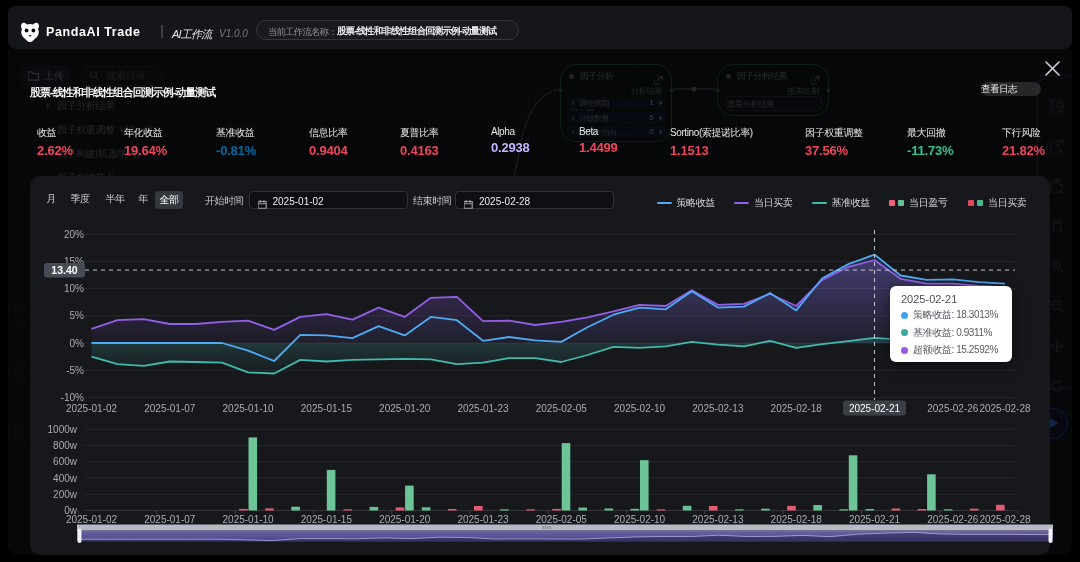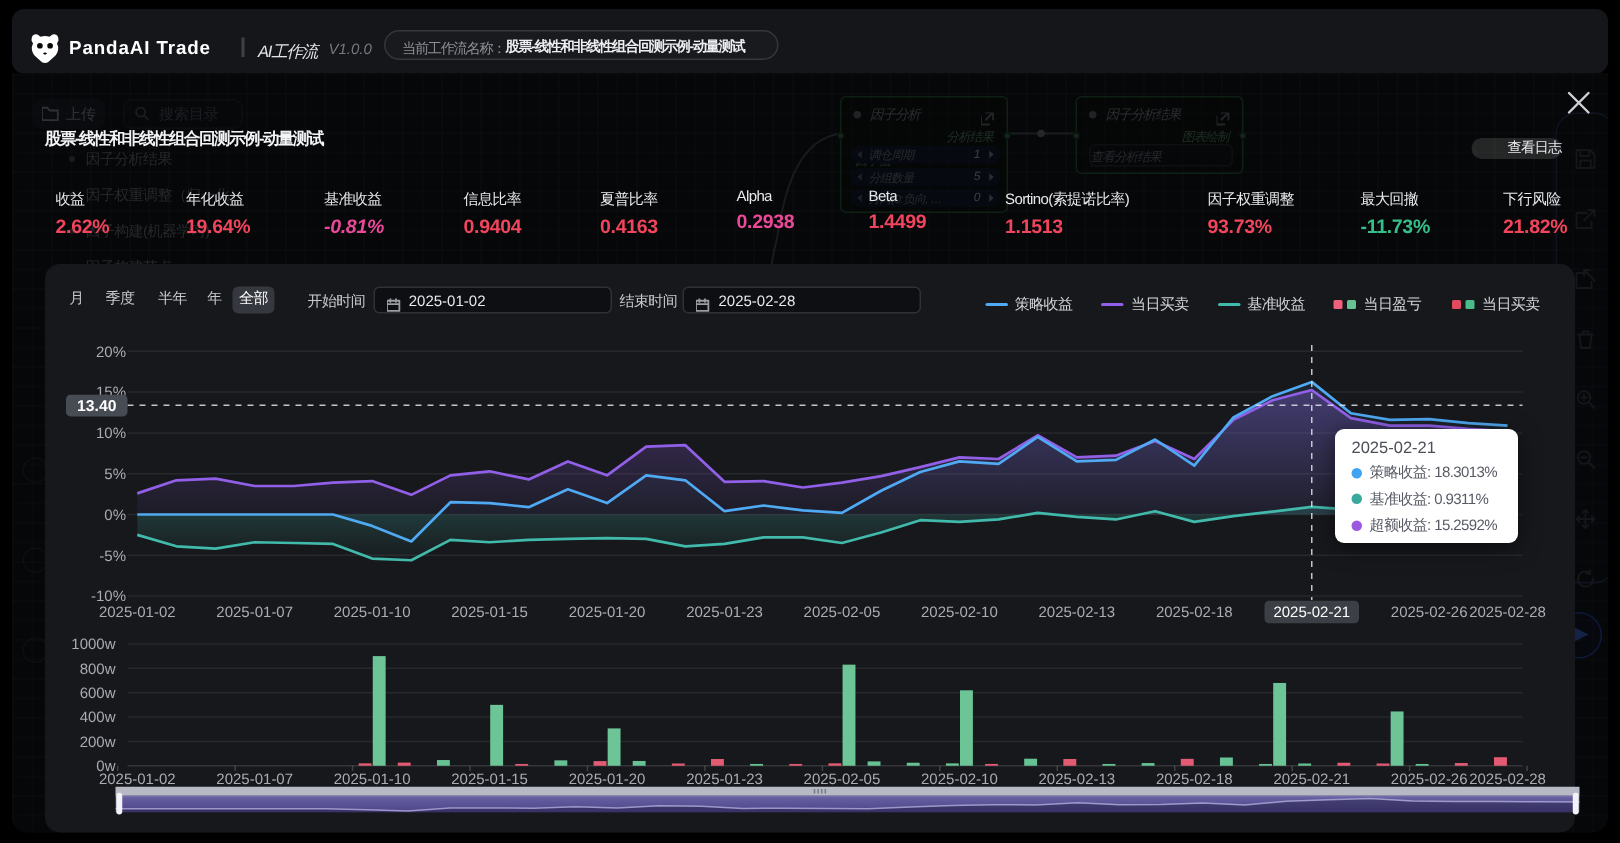--- a/index.html
+++ b/index.html
@@ -24,21 +24,21 @@
     background-image:linear-gradient(rgba(255,255,255,.03) 1px, transparent 1px),linear-gradient(90deg, rgba(255,255,255,.03) 1px, transparent 1px);
     background-size:13px 13px; }
   .canvas-dim { position:absolute; inset:0; opacity:.62; }
   #canvas-overlay { position:absolute; inset:0; background:rgba(2,3,6,.58); }
 
   .upload-btn { position:absolute; left:14px; top:17px; width:48px; height:20px; background:#1d2025; border-radius:6px; color:#a9acb2; font-size:10px; display:flex; align-items:center; justify-content:center; gap:4px; }
   .search-box { position:absolute; left:74px; top:17px; width:80px; height:20px; background:#101216; border:1px solid #27292e; border-radius:6px; color:#5d6167; font-size:10px; display:flex; align-items:center; gap:5px; padding-left:7px; }
   .side-item { position:absolute; left:38px; display:flex; align-items:center; gap:7px; color:#83868c; font-size:10px; white-space:nowrap; letter-spacing:-.4px;}
   .side-item .dot { width:4px; height:4px; border-radius:50%; background:#565a61; }
 
-  .wf-node { position:absolute; border:1px solid #2e6d36; border-radius:4px; background:rgba(12,14,12,.93);font-style:italic; }
+  .wf-node { position:absolute; border:1px solid #2e6d36; border-radius:16px; background:rgba(12,14,12,.93); }
   .node-head { position:absolute; left:8px; top:5px; display:flex; align-items:center; gap:6px; color:#96999f; font-size:9px; letter-spacing:-.7px; white-space:nowrap;}
   .node-head .ndot { width:5px; height:5px; border-radius:50%; background:#73767c; }
   .node-exp { position:absolute; top:6px; right:8px; }
   .port-row { position:absolute; left:0; right:0; top:20px; height:13px; font-size:8.5px; color:#659c6d; letter-spacing:-.7px;}
   .port-l { position:absolute; left:9px; top:1px;margin-top:16px; }
   .port-r { position:absolute; right:9px; top:1px; }
   .pdot { position:absolute; width:5px; height:5px; border-radius:50%; background:#3f9149; border:1px solid #163618; top:3px; }
   .stepper { position:absolute; left:6px; width:100px; height:12px; background:#0f172a; border-radius:6px; color:#8b8e94; font-size:8px; letter-spacing:-.6px; }
   .stepper .sl { position:absolute; left:12px; top:1px; white-space:nowrap; letter-spacing:-.5px;}
   .stepper .sv { position:absolute; right:14px; top:1px; color:#d7d9dd; }
@@ -49,21 +49,21 @@
   .rt-toolbar { position:absolute; left:1029px; top:26px; width:40px; height:314px; border:1px solid rgba(82,105,200,.5); border-radius:14px; background:rgba(12,15,24,.45); }
   .run-btn { position:absolute; left:1029px; top:359px; width:31px; height:31px; border-radius:50%; border:1.5px solid #2b4fd0; background:rgba(14,22,46,.55); }
   .left-ghost { position:absolute; width:17px; height:17px; border:1px solid #26292f; border-radius:50%; }
 
   
   #modal { position:absolute; inset:0; }
   #modal-title { position:absolute; left:30px; top:84.5px; font-size:11px; font-weight:bold; color:#f3f4f6; letter-spacing:-1px; white-space:nowrap; }
   #tabbar { position:absolute; left:237px; top:79px; width:193px; height:22px; background:#1c1e23; border-radius:11px; }
   .tab { position:absolute; top:0; height:22px; line-height:22px; text-align:center; font-size:10.5px; color:#c2c5cb; letter-spacing:-.5px;}
   .tab.active { top:1.5px; height:19px; line-height:18px; border-radius:10px; background:#0b0c0f; border:1px solid #3e6cf5; box-shadow:0 0 7px rgba(62,108,245,.55); color:#fff; font-weight:bold; }
-  #view-log { position:absolute; left:981px; top:82px; width:60px; height:14px; border-radius:7px; background:rgba(255,255,255,.13); color:#e6e8eb; font-size:9.5px; text-align:right; line-height:14px; letter-spacing:-.5px;margin-top:10px;}
+  #view-log { position:absolute; left:981px; top:82px; width:60px; height:14px; border-radius:7px; background:rgba(255,255,255,.13); color:#e6e8eb; font-size:9.5px; text-align:left; line-height:14px; letter-spacing:-.5px;}
   #close-x { position:absolute; left:1044px; top:60px; width:17px; height:17px; }
 
   .metric { position:absolute; top:126px; white-space:nowrap; }
   .metric .m-label { font-size:10px; color:#e6e8eb; letter-spacing:-.4px; }
   .metric .m-value { margin-top:3px; font-size:13px; font-weight:600; letter-spacing:-.2px;}
 
   #panel { position:absolute; left:30px; top:176px; width:1020px; height:379px; background:#17181c; border-radius:10px; }
 
   .range-item { position:absolute; top:192px; font-size:10px; color:#c6c9ce; letter-spacing:-.4px; text-align:center;}
   #range-all { position:absolute; left:155px; top:190.5px; width:28px; height:18px; background:#35383e; border-radius:4px; color:#fff; font-size:10px; text-align:center; line-height:18px; letter-spacing:-.4px;}
@@ -268,45 +268,45 @@
         <div class="metric" style="left: 37px;">
           <div class="m-label">收益</div>
           <div class="m-value" style="color: rgb(240, 69, 92);">2.62%</div>
         </div>
         <div class="metric" style="left: 124px;">
           <div class="m-label">年化收益</div>
           <div class="m-value" style="color: rgb(240, 69, 92);">19.64%</div>
         </div>
         <div class="metric" style="left: 216px;">
           <div class="m-label">基准收益</div>
-          <div class="m-value" style="color: #ec4899; font-style: italic;">-0.81%</div>
+          <div class="m-value" style="color: #0369a1;">-0.81%</div>
         </div>
         <div class="metric" style="left: 309px;">
           <div class="m-label">信息比率</div>
           <div class="m-value" style="color: rgb(240, 69, 92);">0.9404</div>
         </div>
         <div class="metric" style="left: 400px;">
           <div class="m-label">夏普比率</div>
           <div class="m-value" style="color: rgb(240, 69, 92);">0.4163</div>
         </div>
         <div class="metric" style="left: 491px;">
           <div class="m-label">Alpha</div>
-          <div class="m-value" style="color: #ec4899;">0.2938</div>
+          <div class="m-value" style="color: #c4b5fd;">0.2938</div>
         </div>
         <div class="metric" style="left: 579px;">
           <div class="m-label">Beta</div>
           <div class="m-value" style="color: rgb(240, 69, 92);">1.4499</div>
         </div>
         <div class="metric" style="left: 670px;">
           <div class="m-label">Sortino(索提诺比率)</div>
           <div class="m-value" style="color: rgb(240, 69, 92);">1.1513</div>
         </div>
         <div class="metric" style="left: 805px;">
           <div class="m-label">因子权重调整</div>
-          <div class="m-value" style="color: rgb(240, 69, 92);">93.73%</div>
+          <div class="m-value" style="color: rgb(240, 69, 92);">37.56%</div>
         </div>
         <div class="metric" style="left: 907px;">
           <div class="m-label">最大回撤</div>
           <div class="m-value" style="color: rgb(53, 192, 138);">-11.73%</div>
         </div>
         <div class="metric" style="left: 1002px;">
           <div class="m-label">下行风险</div>
           <div class="m-value" style="color: rgb(240, 69, 92);">21.82%</div>
         </div>
       </div>

